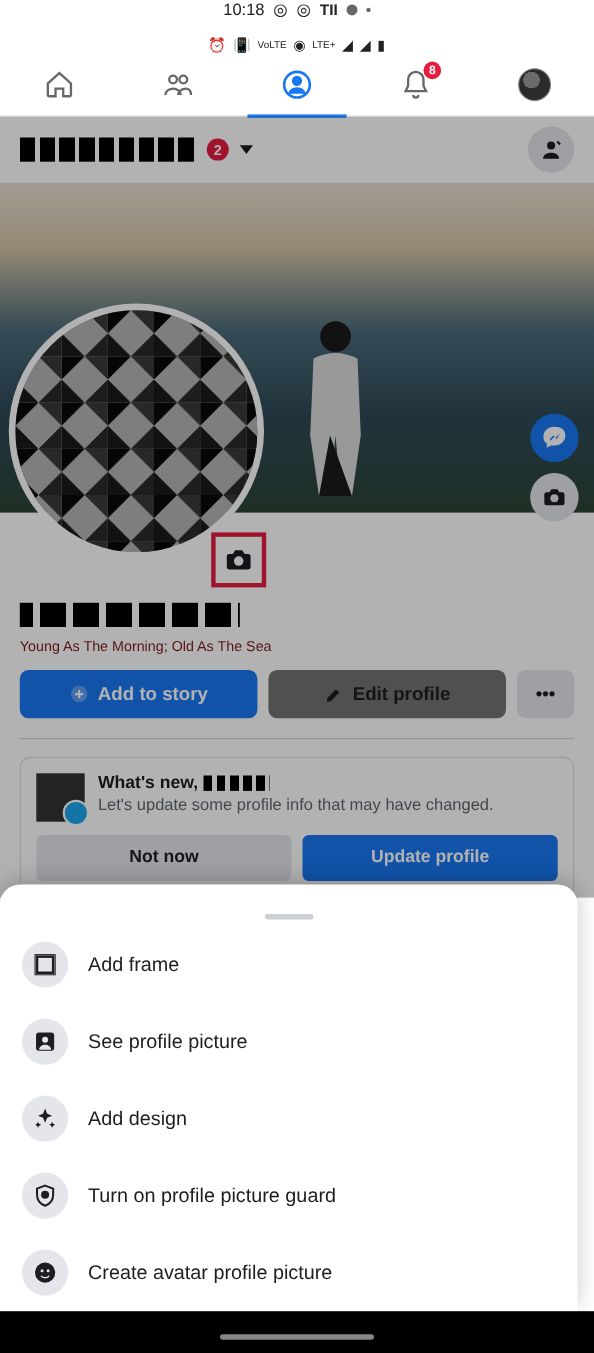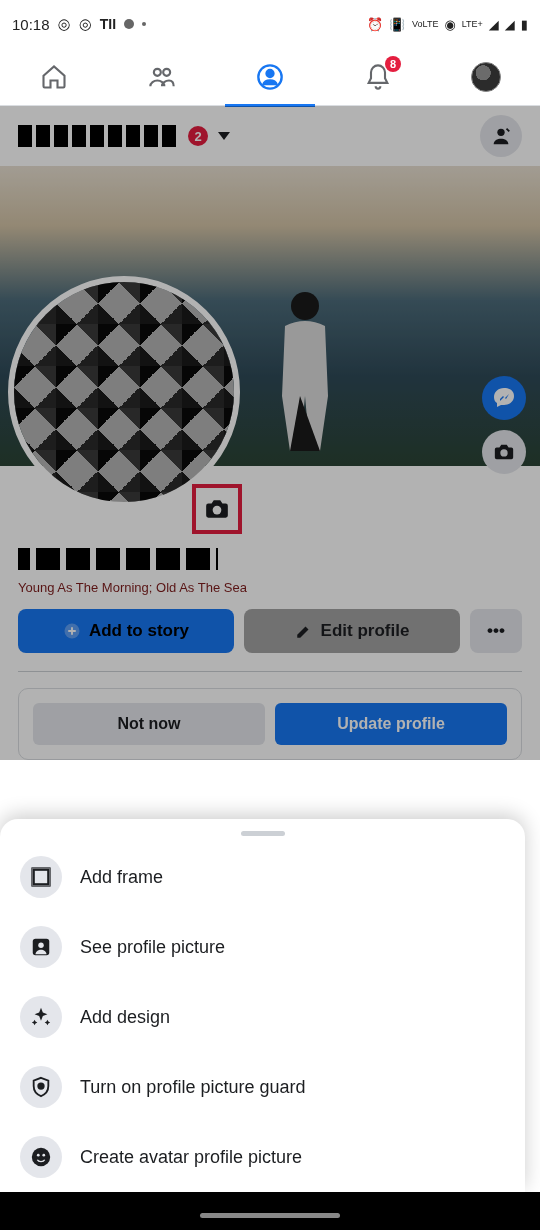--- a/index.html
+++ b/index.html
@@ -1,17 +1,17 @@
 <!DOCTYPE html>
 <html><head>
 <meta charset="utf-8">
 <style>
   * { box-sizing: border-box; margin: 0; padding: 0; font-family: -apple-system, Helvetica, Arial, sans-serif; }
   html, body { width: 540px; height: 1230px; background: #fff; overflow: hidden; position: relative; }
-  .status-bar { height: 48px; display:flex; align-items:center; justify-content:space-between; padding:0 12px; font-size:15px; color:#222;}
+  .status-bar { height: 48px; display:flex; align-items:center; justify-content:space-between; padding:0 12px; font-size:15px; color:#222;flex-direction:column;}
   .status-left, .status-right { display:flex; align-items:center; gap:8px;}
   .status-right { gap:6px; font-size:13px;}
   .tabbar { height:58px; border-bottom:1px solid #dadde1; display:flex; align-items:center; justify-content:space-around;}
   .tab { width:90px; height:58px; display:flex; align-items:center; justify-content:center; position:relative;}
   .tab.active::after { content:""; position:absolute; bottom:-1px; left:0; right:0; height:3px; background:#1877f2;}
   .tab svg { width:28px; height:28px; }
   .tab .badge { position:absolute; top:8px; right:22px; background:#e41e3f; color:#fff; font-size:11px; font-weight:700; min-width:16px; height:16px; border-radius:8px; display:flex; align-items:center; justify-content:center; padding:0 3px;}
   .tab .avatar-img { width:30px; height:30px; border-radius:50%; background:#333; background-image: radial-gradient(circle at 40% 35%, #6b6b6b 0 30%, #2b2b2b 31%); border:1px solid #888;}
   .dimlayer { position:relative; }
   .dim-overlay { position:absolute; inset:0; background:rgba(0,0,0,0.30); pointer-events:none; }
@@ -35,35 +35,35 @@
     linear-gradient(-45deg,transparent 75%,#0a0a0a 75%);
     background-size:42px 42px;
     background-color:#b5b5b5;}
   .profile-cam { position:absolute; top:18px; left:192px; width:50px; height:50px; background:#fff; display:flex; align-items:center; justify-content:center;}
   .red-highlight { outline:4px solid #e41e3f; outline-offset:-4px;}
   .name-block { padding: 14px 18px 6px;}
   .name-redacted { width:200px; height:22px; background:repeating-linear-gradient(90deg,#000 0 12px,#fff 12px 18px,#000 18px 30px);}
   .bio { font-size:13px; color:#7f1d1d; padding:4px 18px 14px;}
   .btn-row { display:flex; gap:10px; padding:0 18px 18px;}
   .btn { height:44px; border-radius:8px; display:flex; align-items:center; justify-content:center; gap:8px; font-size:17px; font-weight:600;}
-  .btn-primary { flex:1; background:#1877f2; color:#000000;}
-  .btn-secondary { flex:1; background:#a3a3a3; color:#1c1e21;}
+  .btn-primary { flex:1; background:#1877f2; color:#ffffff;}
+  .btn-secondary { flex:1; background:#737373; color:#1c1e21;}
   .btn-more { width:52px; background:#e4e6eb; color:#1c1e21; font-weight:700;}
   .divider { height:1px; background:#ccd0d5; margin:0 18px;}
   .update-card { margin:16px 18px 0; border:1px solid #dadde1; border-radius:10px; padding:14px; }
   .uc-top { display:flex; gap:12px; align-items:flex-start; margin-bottom:12px;}
   .uc-thumb { width:44px; height:44px; background:#333; position:relative; flex-shrink:0;}
   .uc-thumb::after { content:""; position:absolute; right:-4px; bottom:-4px; width:20px; height:20px; border-radius:50%; background:#1ca7ec; border:2px solid #fff;}
   .uc-title { font-size:16px; font-weight:700; color:#1c1e21;}
   .uc-sub { font-size:15px; color:#606770; margin-top:2px;}
   .uc-btns { display:flex; gap:10px;}
   .uc-btn { flex:1; height:42px; border-radius:6px; display:flex; align-items:center; justify-content:center; font-size:16px; font-weight:600;}
   .uc-btn.gray { background:#e4e6eb; color:#1c1e21;}
   .uc-btn.blue { background:#1877f2; color:#fff;}
-  .sheet { position:absolute; left:0; right:15px; bottom:0; background:#fff; border-top-left-radius:18px; border-top-right-radius:18px; box-shadow:0 -4px 20px rgba(0,0,0,.2); padding-top:12px;text-align:right;}
+  .sheet { position:absolute; left:0; right:15px; bottom:0; background:#fff; border-top-left-radius:18px; border-top-right-radius:18px; box-shadow:0 -4px 20px rgba(0,0,0,.2); padding-top:27px;text-align:right;}
   .sheet-handle { width:44px; height:5px; background:#ccd0d5; border-radius:3px; margin:0 auto 6px;}
   .sheet-item { display:flex; align-items:center; gap:18px; padding:14px 20px; font-size:18px; color:#1c1e21; font-weight:500;}
   .sheet-icon { width:42px; height:42px; border-radius:50%; background:#e4e6eb; display:flex; align-items:center; justify-content:center; flex-shrink:0;}
   .sheet-item.red-highlight { outline:5px solid #e41e3f; outline-offset:-2px; margin:0 10px; padding:14px 10px;}
   .navbar { position:absolute; bottom:0; left:0; right:0; height:38px; background:#000;}
   .navbar::after{content:"";position:absolute;left:50%;transform:translateX(-50%);bottom:12px;width:140px;height:5px;background:#888;border-radius:3px;}
   .tiny-text{font-size:9px;font-weight:400;}
   .name-inline-redact{display:inline-block;width:60px;height:14px;background:repeating-linear-gradient(90deg,#000 0 8px,#fff 8px 12px);vertical-align:middle;}
 </style>
 </head>
@@ -189,20 +189,29 @@
       <span>Edit profile</span>
     </div>
     <div class="btn btn-more">
       <span>•••</span>
     </div>
   </div>
 
   <div class="divider"></div>
 
   <div class="update-card">
+    <div class="uc-top">
+      <div class="uc-thumb"></div>
+      <div>
+        <div class="uc-title">
+          <span>What's new, </span><span class="name-inline-redact"></span>
+        </div>
+        <div class="uc-sub">Let's update some profile info that may have changed.</div>
+      </div>
+    </div>
     <div class="uc-btns">
       <div class="uc-btn gray">
           <span>Not now</span>
         </div>
       <div class="uc-btn blue">
           <span>Update profile</span>
         </div>
     </div>
   </div>
 

